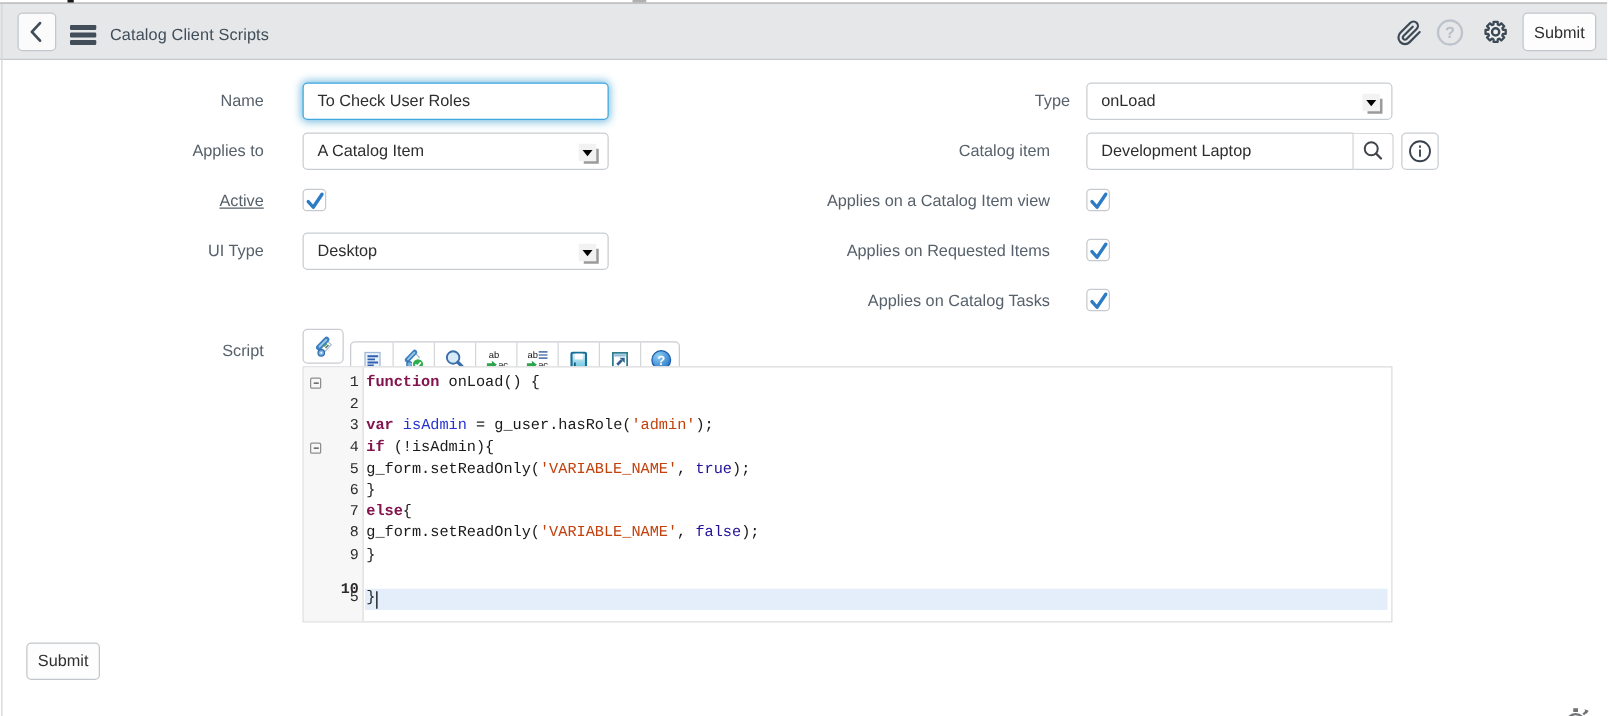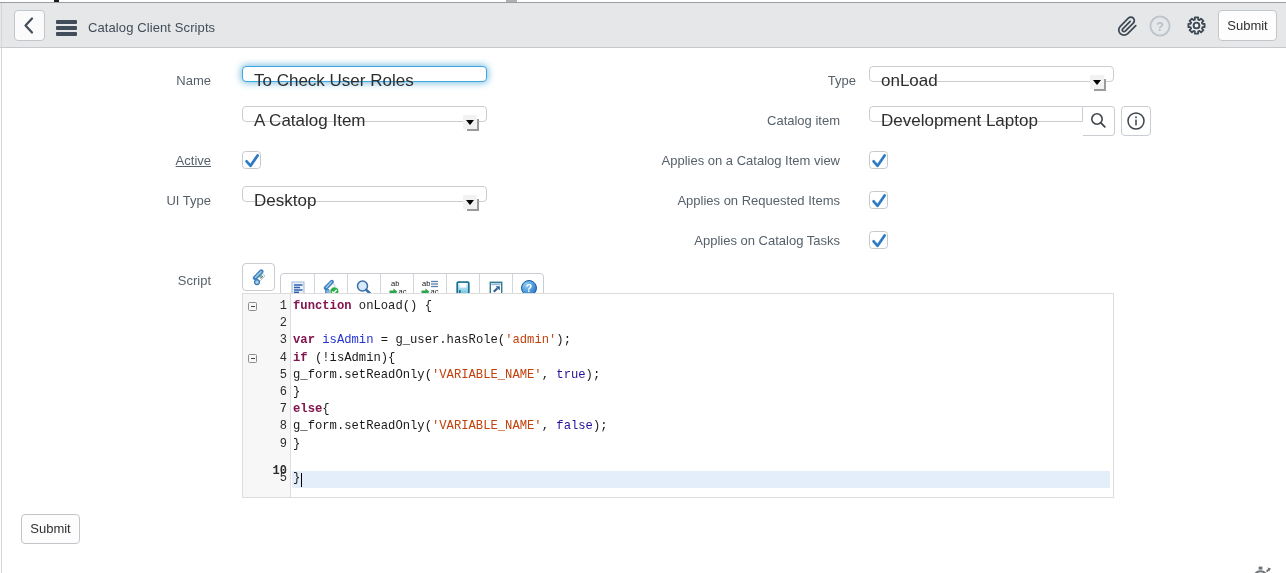--- a/index.html
+++ b/index.html
@@ -18,21 +18,21 @@
   #backbtn { left:14px; top:10px; width:31px; height:31px; background:#fbfbfb; border:1px solid #c3c7cb; border-radius:4px; }
   #burger { left:56px; top:20px; width:21px; height:16px; }
   #burger div { position:absolute; left:0; width:21px; height:4px; background:#414d59; border-radius:1px; }
   #title { left:88px; top:5px; height:45px; line-height:45px; font-size:13px; font-weight:normal; color:#414d59; letter-spacing:0.1px; }
   #submit-top { left:1218px; top:10px; width:59px; height:31px; background:#fdfdfd; border:1px solid #c3c7cb; border-radius:4px; text-align:center; line-height:29px; font-size:13px; color:#303030; }
 
   
   .lbl { font-size:13px; color:#57616b; height:30px; line-height:30px; text-align:right; }
 
   
-  .field { background:#fff; border:1px solid #c9cdd1; border-radius:4px; height:16px; font-size:17px; color:#2e2e2e; line-height:28px; }
+  .field { background:#fff; border:1px solid #c9cdd1; border-radius:4px; height:30px; font-size:13px; color:#2e2e2e; line-height:28px; }
   .ftext { padding-left:11px; white-space:nowrap; }
 
   
   .selarrow { position:absolute; right:9px; top:8px; width:14px; height:14px; background:#f2f2f2; box-shadow:3px 3px 0 -1px #9b9b9b; }
   .selarrow:before { content:""; position:absolute; left:3px; top:4.5px; width:0; height:0; border-left:4px solid transparent; border-right:4px solid transparent; border-top:5px solid #000; }
 
   
   .cb { width:19px; height:18px; background:#fff; border:1px solid #c6cace; border-radius:3.5px; }
 
   
@@ -98,20 +98,21 @@
     <svg width="21" height="21" viewBox="0 0 24 24">
       <polygon points="10.07,5.27 10.13,2.79 13.87,2.79 13.93,5.27 14.68,5.53 15.39,5.88 17.19,4.16 19.84,6.81 18.12,8.61 18.47,9.32 18.73,10.07 21.21,10.13 21.21,13.87 18.73,13.93 18.47,14.68 18.12,15.39 19.84,17.19 17.19,19.84 15.39,18.12 14.68,18.47 13.93,18.73 13.87,21.21 10.13,21.21 10.07,18.73 9.32,18.47 8.61,18.12 6.81,19.84 4.16,17.19 5.88,15.39 5.53,14.68 5.27,13.93 2.79,13.87 2.79,10.13 5.27,10.07 5.53,9.32 5.88,8.61 4.16,6.81 6.81,4.16 8.61,5.88 9.32,5.53" fill="#eef0f2" stroke="#3d4954" stroke-width="2.1" stroke-linejoin="round"></polygon>
       <circle cx="12" cy="12" r="3.3" fill="none" stroke="#3d4954" stroke-width="2.2"></circle>
     </svg>
   </div>
   <div class="abs" id="submit-top">Submit</div>
 
   <div class="abs lbl" style="left:0; top:66px; width:211px;">Name</div>
   <div class="abs field ftext" id="name-input" style="left:242px; top:66px; width:245px;">To Check User Roles</div>
 
+  <div class="abs lbl" style="left:0; top:106px; width:211px;">Applies to</div>
   <div class="abs field ftext" style="left:242px; top:106px; width:245px;">A Catalog Item<span class="selarrow"></span></div>
 
   <div class="abs lbl" style="left:0; top:146px; width:211px;text-decoration:underline;">Active</div>
   <div class="abs cb" style="left:242px; top:151px;">
     <svg width="19" height="18" viewBox="0 0 19 18" style="position:absolute;left:0;top:0;">
         <polyline points="3.6,9.3 7.6,13.8 14.6,3.4" fill="none" stroke="#2d7bc4" stroke-width="2.7" stroke-linecap="round" stroke-linejoin="round"></polyline>
       </svg>
   </div>
 
   <div class="abs lbl" style="left:0; top:186px; width:211px;">UI Type</div>

